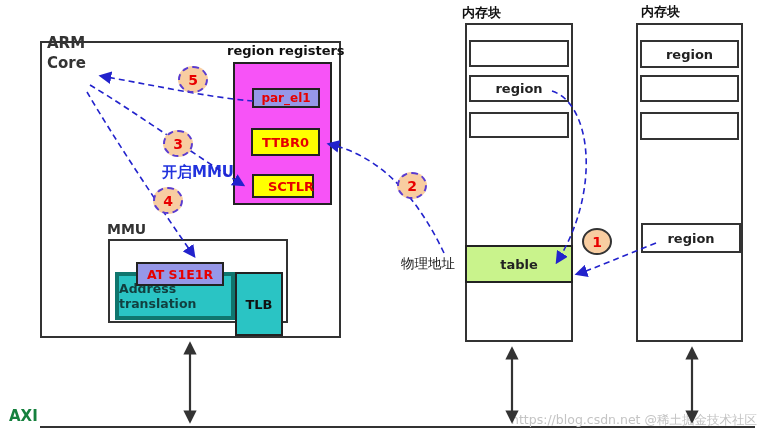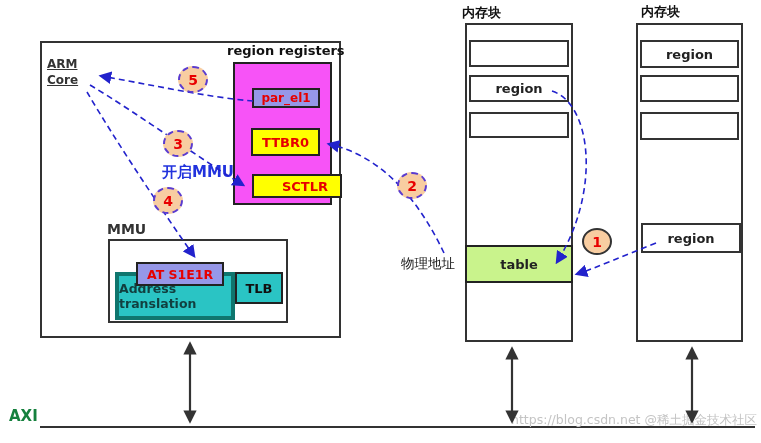--- a/index.html
+++ b/index.html
@@ -7,35 +7,35 @@
     position:relative;width:761px;height:443px;background:#ffffff;
     font-family:"DejaVu Sans","Liberation Sans",sans-serif;overflow:hidden;
   }
   .abs{position:absolute;box-sizing:border-box;}
   .box{border:2px solid #333;background:#fff;z-index:1;}
   .lbl{color:#333;font-weight:bold;z-index:2;white-space:nowrap;}
   .cellText{display:flex;align-items:center;justify-content:center;
     font-weight:bold;color:#222;font-size:13px;}
   
   #armBox{left:40px;top:41px;width:301px;height:297px;}
-  #armLabel{left:47px;top:57px;font-size:12px;line-height:1.3;text-decoration:underline;}
+  #armLabel{left:47px;top:34px;font-size:15px;line-height:1.3;}
   
   #sysregTitle{left:227px;top:43px;font-size:13px;color:#111;}
   #sysregBox{left:233px;top:62px;width:99px;height:143px;background:var(--magenta);border:2px solid #222;z-index:1;}
   .reg{border:2px solid #222;color:var(--reg-red);font-weight:bold;z-index:2;
        display:flex;align-items:center;justify-content:center;}
   #regPar{left:252px;top:88px;width:68px;height:20px;background:var(--lavender);font-size:12px;}
   #regTtbr{left:251px;top:128px;width:69px;height:28px;background:var(--yellow);font-size:13px;}
-  #regSctlr{left:252px;top:174px;width:90px;height:24px;background:var(--yellow);font-size:13px;padding-left:16px;}
+  #regSctlr{left:252px;top:174px;width:62px;height:24px;background:var(--yellow);font-size:13px;padding-left:16px;}
   
   #mmuLabel{left:107px;top:221px;font-size:14px;}
   #mmuBox{left:108px;top:239px;width:180px;height:84px;}
   #addrTrans{left:115px;top:272px;width:120px;height:48px;background:var(--teal);
      border:4px solid #0f766e;font-size:12.5px;color:#113f3f;z-index:2;}
-  #tlbBox{left:235px;top:272px;width:48px;height:32px;background:var(--teal);
+  #tlbBox{left:235px;top:272px;width:48px;height:64px;background:var(--teal);
      border:2px solid #222;font-size:13px;color:#111;z-index:2;}
   #atReg{left:136px;top:262px;width:88px;height:24px;background:var(--lavender);font-size:12.5px;z-index:3;}
   
   #memLTitle{left:462px;top:4px;font-size:13px;color:#111;}
   #memLBox{left:465px;top:23px;width:108px;height:319px;z-index:1;}
   #memRTitle{left:641px;top:3px;font-size:13px;color:#111;}
   #memRBox{left:636px;top:23px;width:107px;height:319px;z-index:1;}
   .slot{border:2px solid #333;background:#fff;z-index:2;}
   #slotL1{left:469px;top:40px;width:100px;height:27px;}
   #slotL2{left:469px;top:75px;width:100px;height:27px;}

